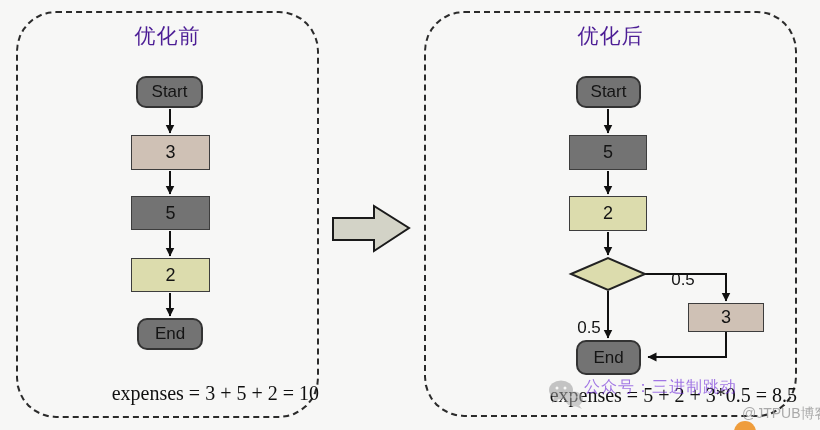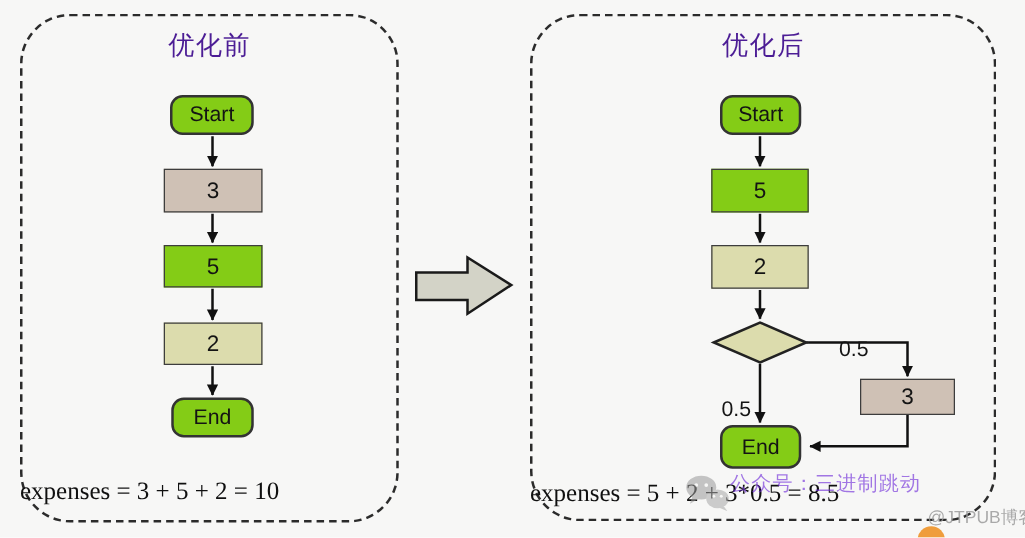--- a/index.html
+++ b/index.html
@@ -20,42 +20,42 @@
   }
   #left-title{left:16px;top:22px;width:303px;}
   #right-title{left:424px;top:22px;width:373px;}
   .node{
     position:absolute;display:flex;align-items:center;justify-content:center;
     box-sizing:border-box;color:#141414;font-size:17px;
     border:1.5px solid #3d3d3d;
   }
   .terminal{border-radius:10px;border:2px solid #333;font-size:17px;}
   .num{font-size:18px;}
-  .teal{background:#84cc16;}
+  .teal{background:#737373;}
   .tan{background:#cfc1b5;}
   .olive{background:#dcdcad;}
   
   #l-start{left:136px;top:76px;width:67px;height:32px;}
   #l-n3{left:131px;top:135px;width:79px;height:35px;}
   #l-n5{left:131px;top:196px;width:79px;height:34px;}
   #l-n2{left:131px;top:258px;width:79px;height:34px;}
   #l-end{left:137px;top:318px;width:66px;height:32px;}
   
   #r-start{left:576px;top:76px;width:65px;height:32px;}
   #r-n5{left:569px;top:135px;width:78px;height:35px;}
   #r-n2{left:569px;top:196px;width:78px;height:35px;}
   #r-n3{left:688px;top:303px;width:76px;height:29px;}
   #r-end{left:576px;top:340px;width:65px;height:35px;}
   .edge-label{
     position:absolute;font-size:17px;color:#141414;width:34px;text-align:center;margin-top:21px;
   }
   #lbl-branch-right{left:666px;top:249px;}
   #lbl-branch-down{left:572px;top:297px;}
   .caption{
-    position:absolute;text-align:left;
+    position:absolute;text-align:right;
     font-family:"Liberation Serif",serif;font-size:20px;color:#101010;
     white-space:nowrap;
   }
   #left-caption{left:16px;top:382px;width:303px;}
   #right-caption{left:424px;top:384px;width:373px;}
   #svg-layer{position:absolute;left:0;top:0;z-index:1;}
   .overlay-text{z-index:2;}
   #wm-center{
     position:absolute;left:584px;top:377px;z-index:5;
     font-size:16px;color:#6d28d9;opacity:.62;white-space:nowrap;

